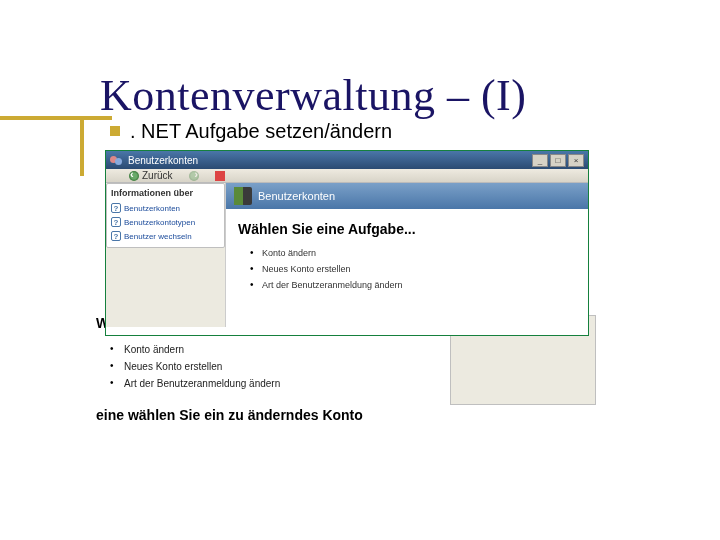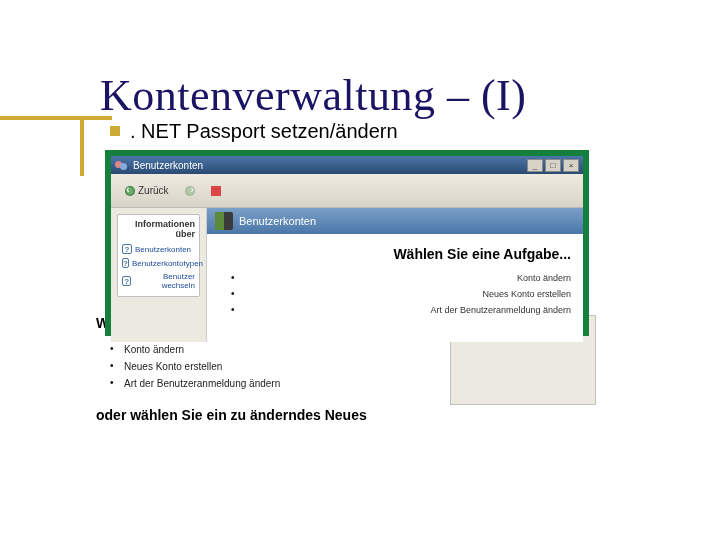--- a/index.html
+++ b/index.html
@@ -51,51 +51,49 @@
     font-size: 8px;
   }
   .bgwin-right .itm { display:flex; align-items:center; gap:4px; padding:2px 0; color:#333; }
 
   
   .fgwin {
     position: absolute;
     top: 150px; left: 105px;
     width: 484px; height: 186px;
     background: #fff;
-    border: 6px solid #15803d;
+    border: 1px solid #15803d;
     z-index: 5;
     box-shadow: 0 0 0 0 #000;
-    text-align: right;
   }
   .titlebar {
     height: 18px;
     background: linear-gradient(#4a76a8,#2a4a72);
     display: flex; align-items: center;
     padding: 0 4px;
     color: #fff; font-size: 10px;
   }
   .titlebar .tit { flex: 1; display: flex; align-items: center; gap: 4px; }
   .wbtn { width: 16px; height: 13px; background: #d6d2c6; border: 1px solid #888; margin-left: 2px; display:flex; align-items:center; justify-content:center; font-size:8px; color:#333; }
 
   .toolbar {
-    height: 34px;
+    height: 14px;
     background: linear-gradient(#eeeae0,#d8d4c8);
     border-bottom: 1px solid #bbb;
     display: flex; align-items: center;
-    padding: 0 14px; gap: 16px;
+    padding: 0 23px; gap: 16px;
     font-size: 10px; color: #333;
   }
   .toolbar .tbtn { display:flex; align-items:center; gap:3px; }
 
   .winbody { display: flex; height: calc(100% - 40px); }
 
   .leftpanel {
-    width: 96px;
+    width: 120px;
     background: #eceae0;
-    padding: 6px;
     border-right: 1px solid #ccc;
   }
   .panelbox {
     background: #fff;
     border: 1px solid #bfbfbf;
     border-radius: 2px;
     padding: 4px;
     font-size: 8px;
   }
   .panelbox .hd { font-weight: bold; color: #333; margin-bottom: 3px; font-size:9px; }
@@ -129,30 +127,30 @@
   .ico-users::after  { content:""; position:absolute; left:5px; top:4px; width:7px; height:7px; background:#8ad; border-radius:50%; }
   .ico-win { width:10px; height:10px; background:#d44; display:inline-block; }
 </style>
 </head>
 <body>
 
 <div class="title-bar-h"></div>
 <div class="title-bar-v"></div>
 <div class="slide-title">Kontenverwaltung – (I)</div>
 <div class="sub-square"></div>
-<div class="subtitle">. NET Passport setzen/ändern</div>
+<div class="subtitle">. NET Aufgabe setzen/ändern</div>
 
 <div class="bgwin">
   <div class="heading" style="text-decoration: line-through; text-decoration-color: rgba(0,0,0,0);">Wählen Sie eine Aufgabe...</div>
   <ul>
     <li>Konto ändern</li>
     <li>Neues Konto erstellen</li>
     <li>Art der Benutzeranmeldung ändern</li>
   </ul>
-  <div class="ortext">oder wählen Sie ein zu änderndes Neues</div>
+  <div class="ortext">eine wählen Sie ein zu änderndes Konto</div>
 </div>
 
 <div class="bgwin-right">
   <div class="itm">
     <span class="ico ico-q">?</span>
     <span>Benutzer wechseln</span>
   </div>
 </div>
 
 <div class="fgwin">

